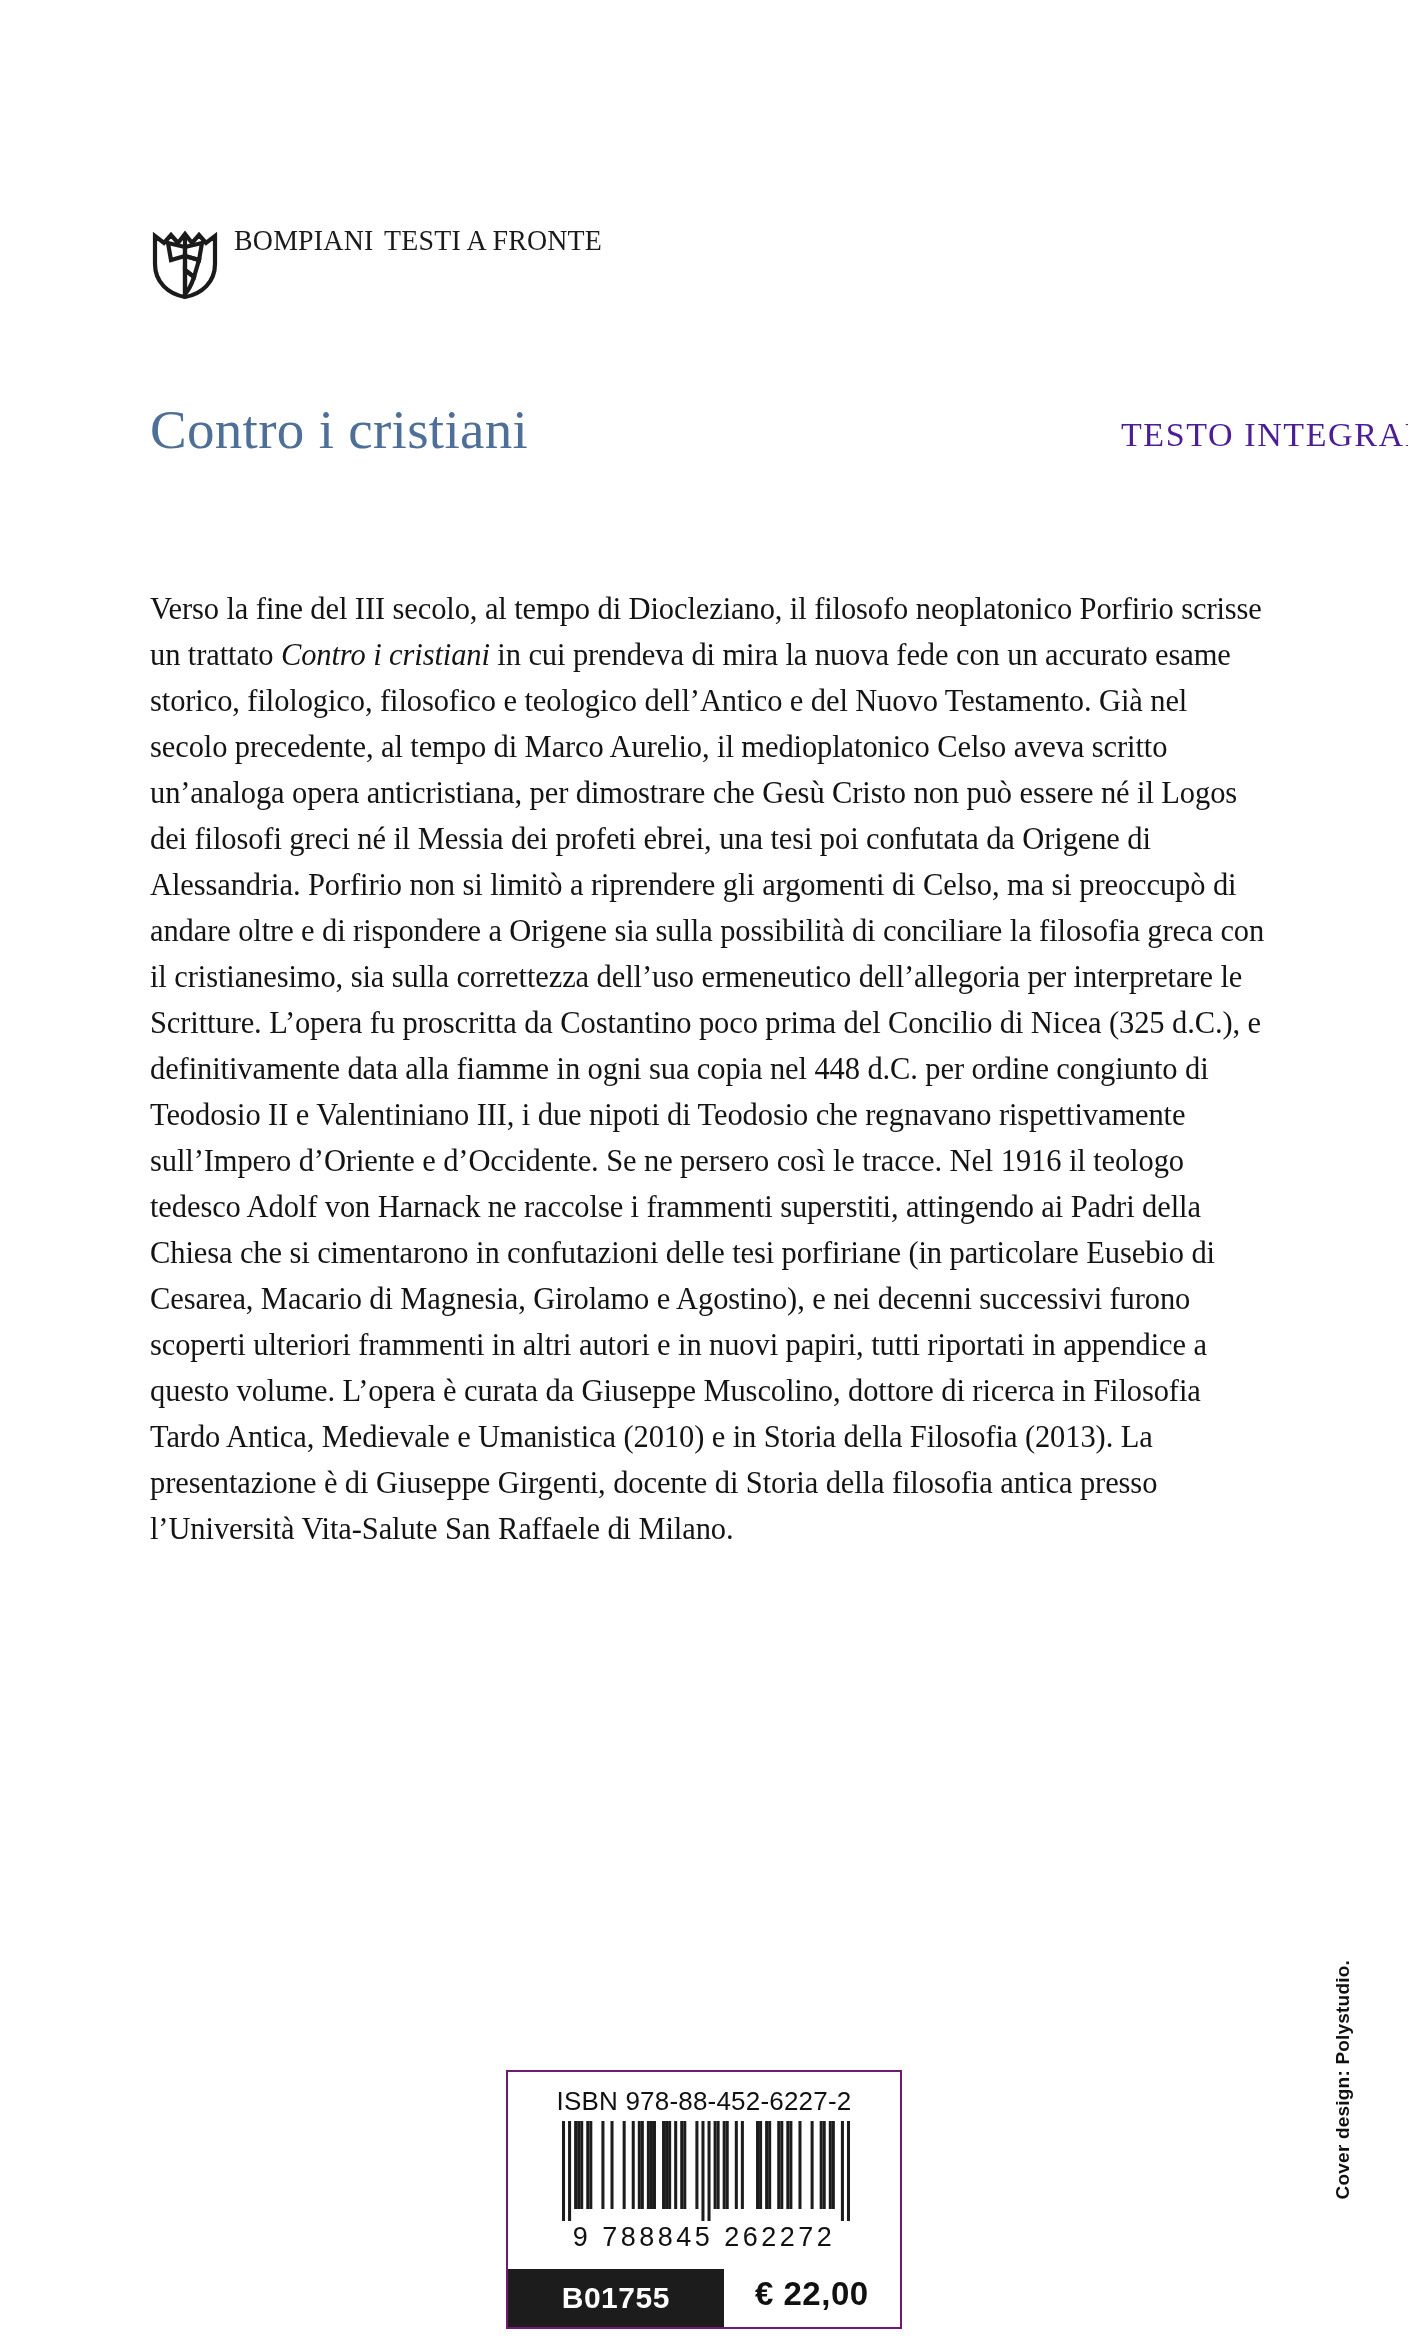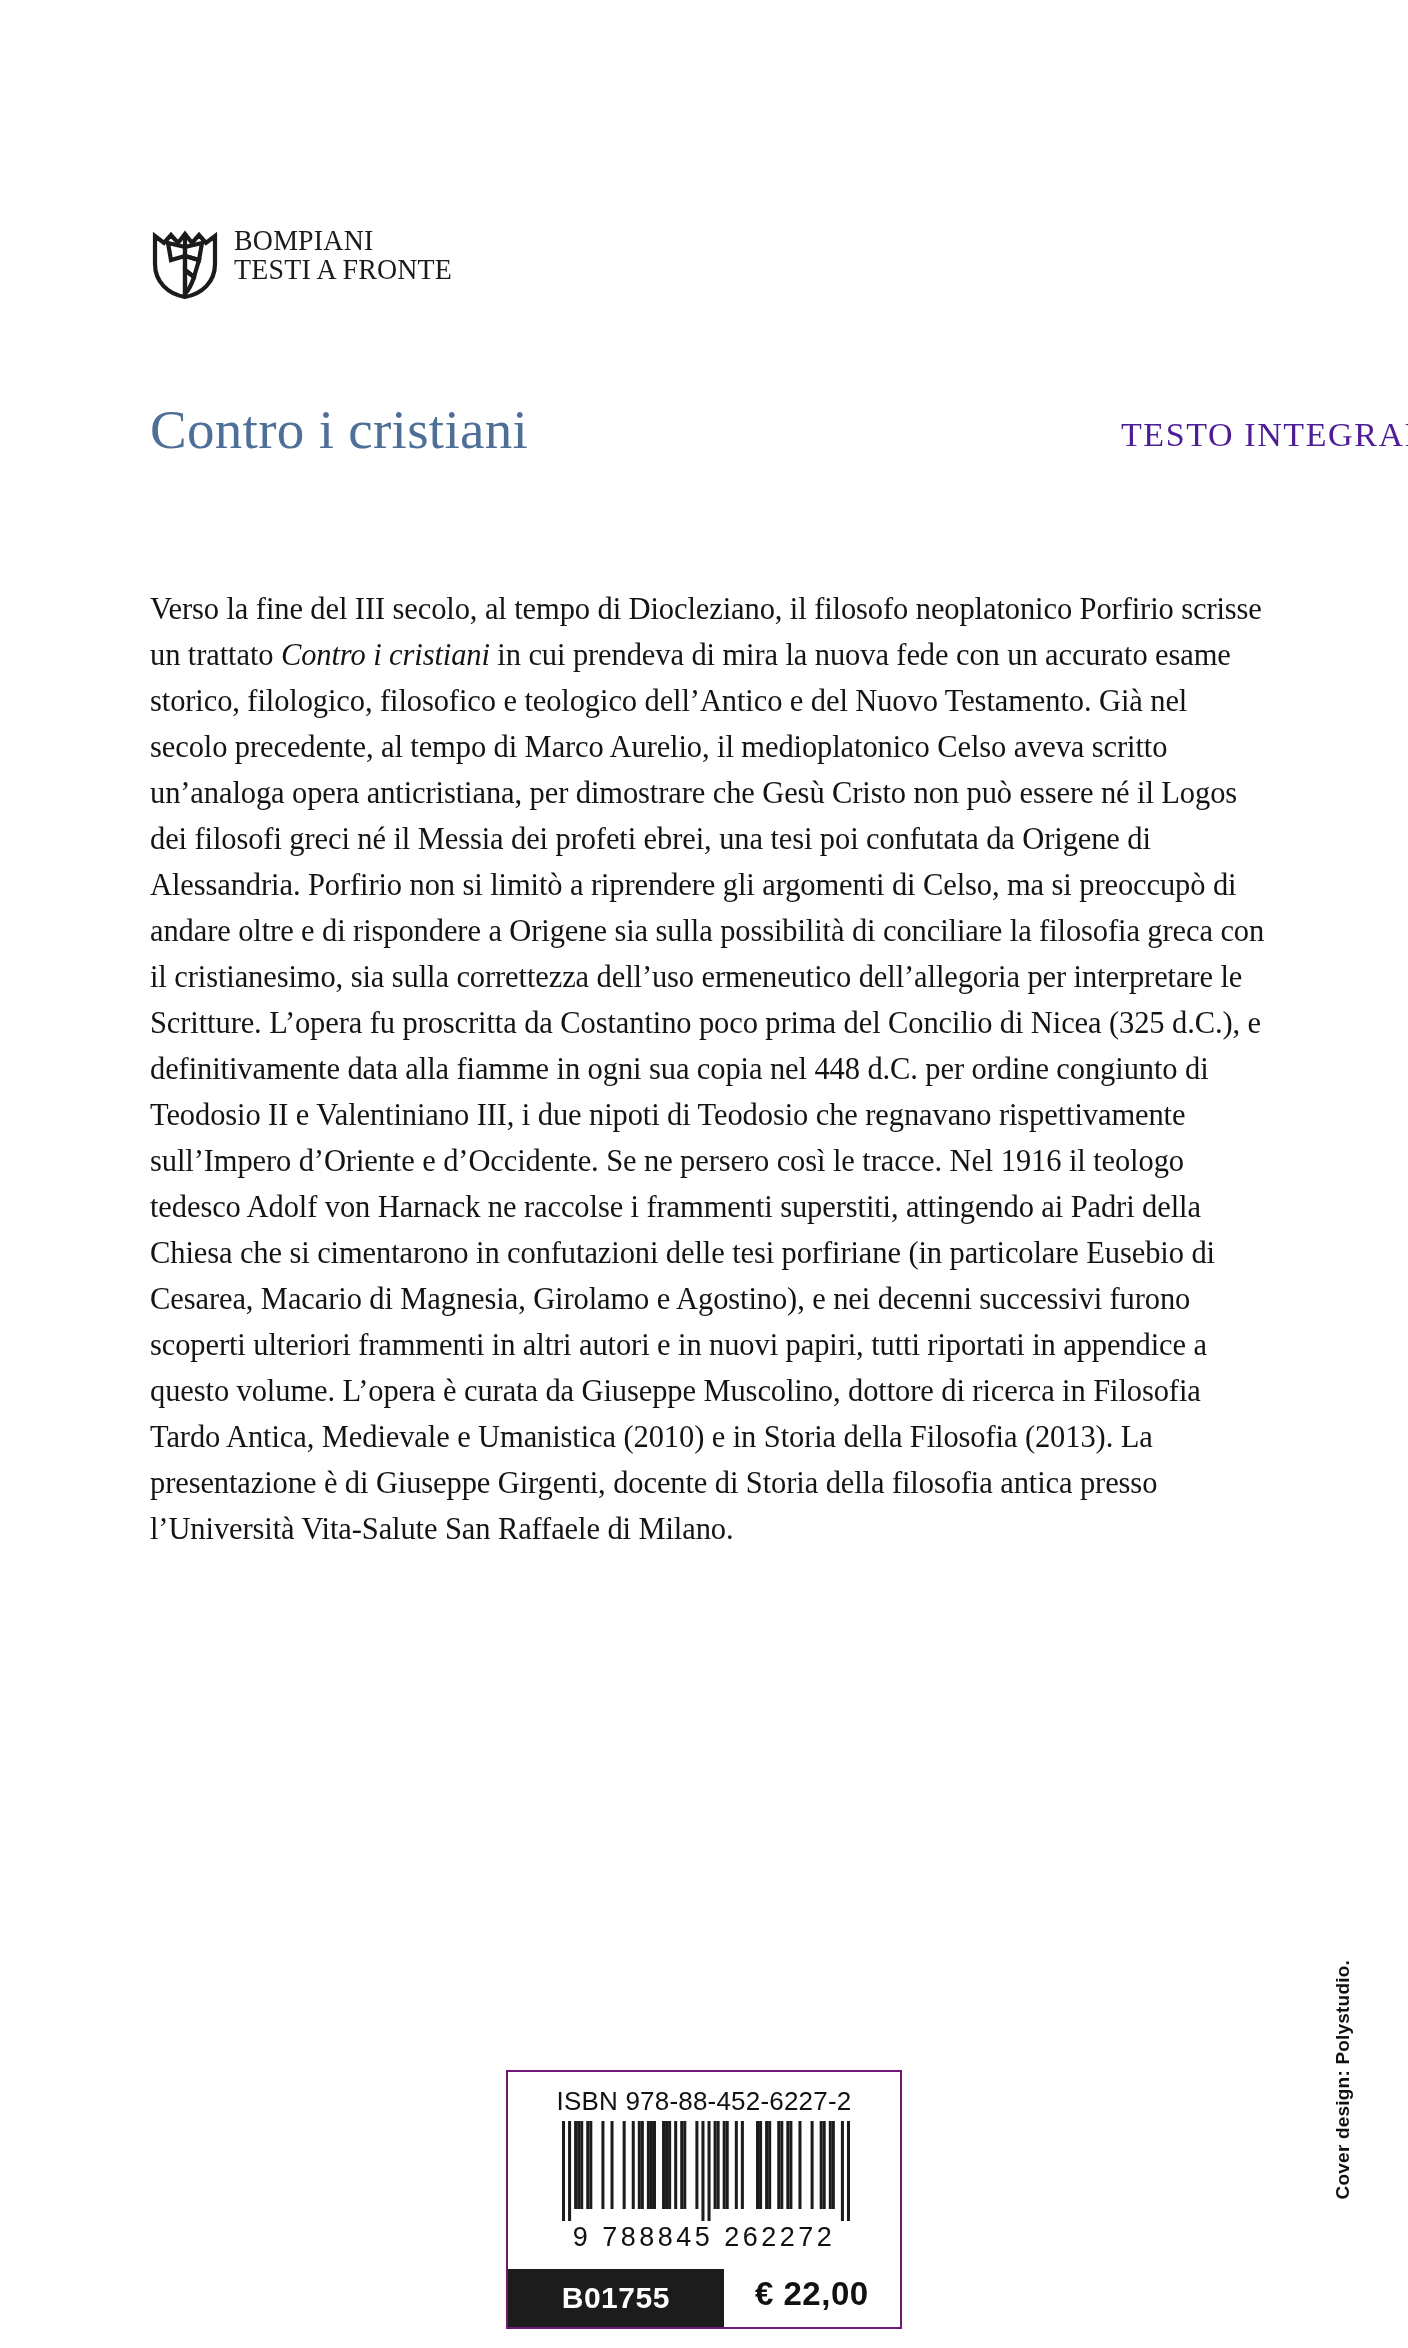--- a/index.html
+++ b/index.html
@@ -21,21 +21,21 @@
     position: absolute;
     left: 150px;
     top: 222px;
     display: flex;
     align-items: flex-start;
     gap: 14px;
   }
   #logo-mark { width: 70px; height: 80px; display: block; }
   #logo-wordmark {
     display: flex;
-    flex-direction: column;
+    flex-direction: row;
     justify-content: center;
     padding-top: 4px;
   }
   .logo-line {
     font-family: "Liberation Serif", serif;
     font-size: 30px;
     line-height: 0.96;
     letter-spacing: 0.2px;
     color: #1b1b1b;
     white-space: nowrap;

